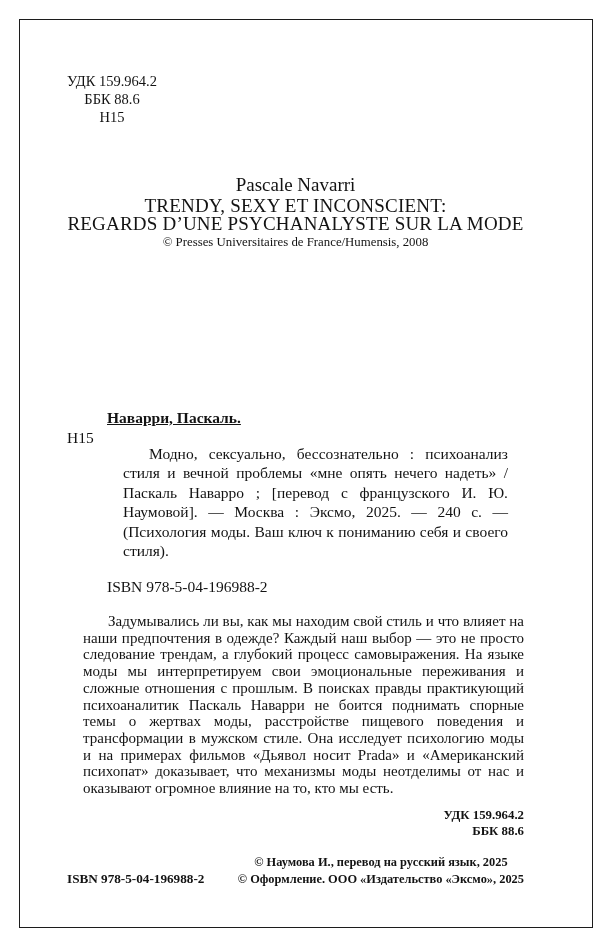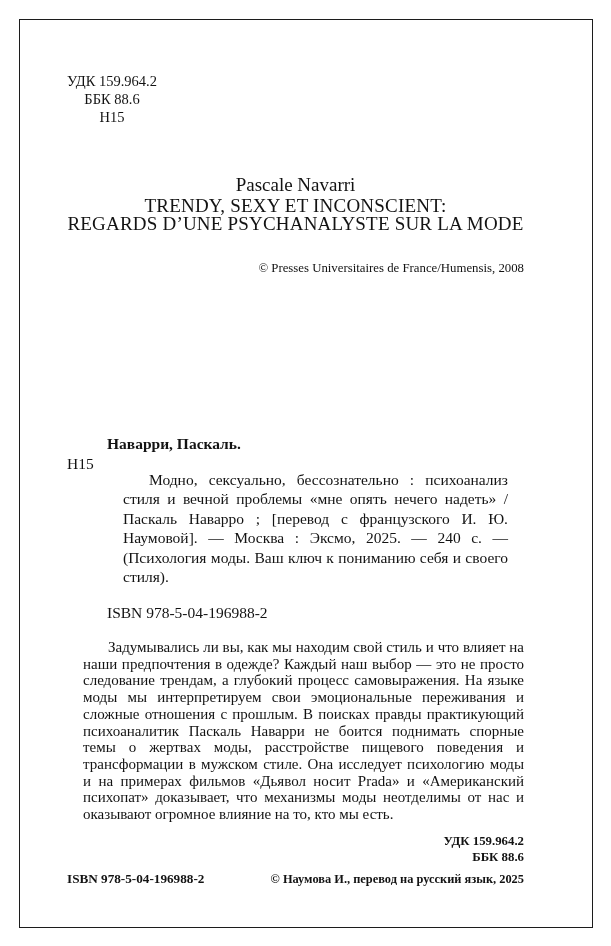--- a/index.html
+++ b/index.html
@@ -42,22 +42,21 @@
     font-size: 19px;
     line-height: 18.5px;
   }
   .title-block .author-line {
     margin-bottom: 2px;
   }
   .title-block .caps-line {
     letter-spacing: 0.2px;
   }
   .copyright-block {
-    margin-top: 26px;
-    text-align: right;
+    text-align: center;
     font-size: 12.8px;
     line-height: 16.5px;
   }
   
   .bib {
     margin-top: 158px;
     display: grid;
     grid-template-columns: 40px 1fr;
     font-size: 15.5px;
     line-height: 19.5px;
@@ -65,20 +64,21 @@
   .bib-left {
     grid-column: 1;
     padding-top: 19.5px; 
   }
   .bib-right {
     grid-column: 2;
   }
   .bib-author {
     margin: 0;
     font-weight: bold;
+    text-decoration: underline;
   }
   .bib-desc {
     margin: 16px;
     text-align: justify;
     text-indent: 26px;
   }
   .bib-isbn {
     margin: 15px 0 0 0;
   }
   
@@ -148,16 +148,17 @@
 
   <div class="codes-right">
     <div>УДК 159.964.2</div>
     <div>ББК 88.6</div>
   </div>
 
   <div class="footer">
     <div class="footer-isbn">ISBN 978-5-04-196988-2</div>
     <div class="footer-copyrights">
       <div>© Наумова И., перевод на русский язык, 2025</div>
+      <div>© Оформление. ООО «Издательство «Эксмо», 2025</div>
     </div>
   </div>
 
 </div>
 
 </body></html>

